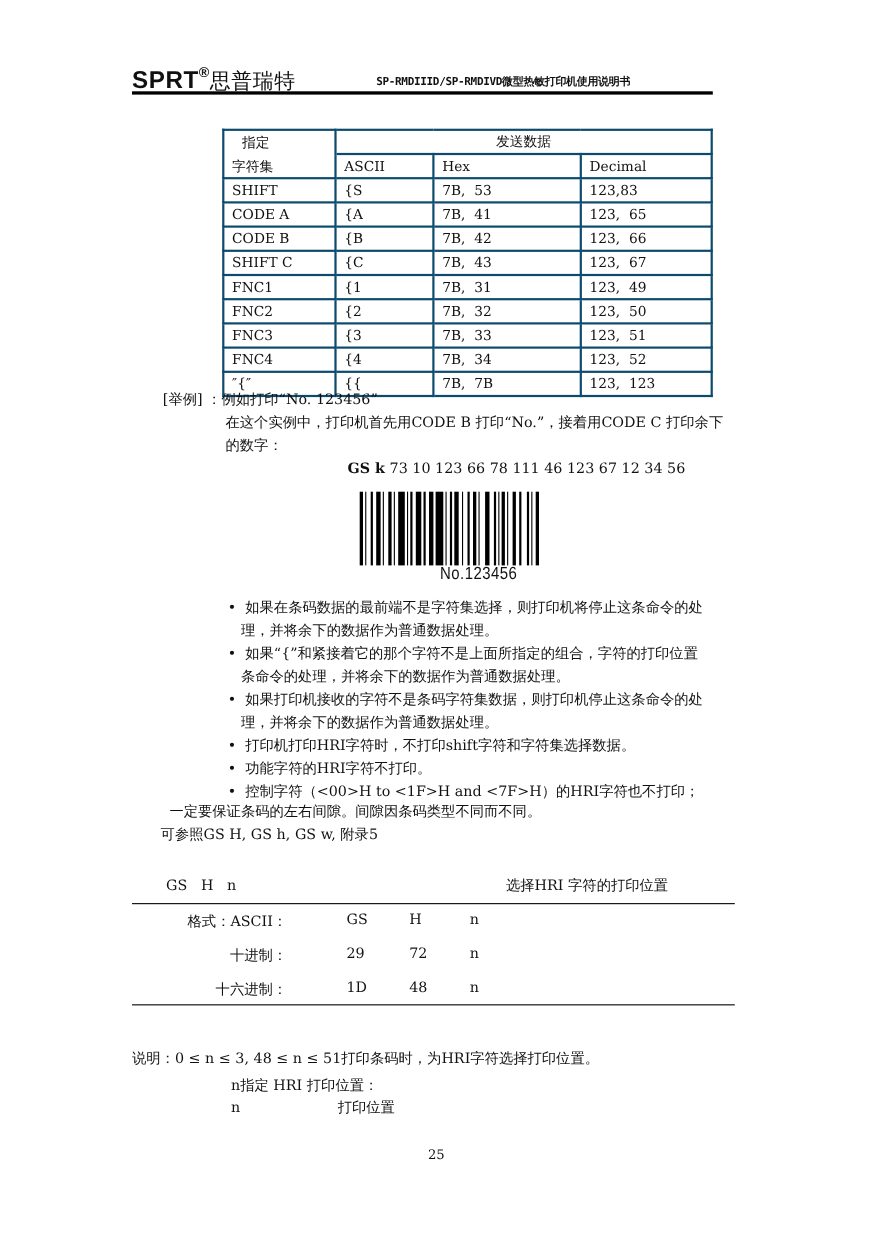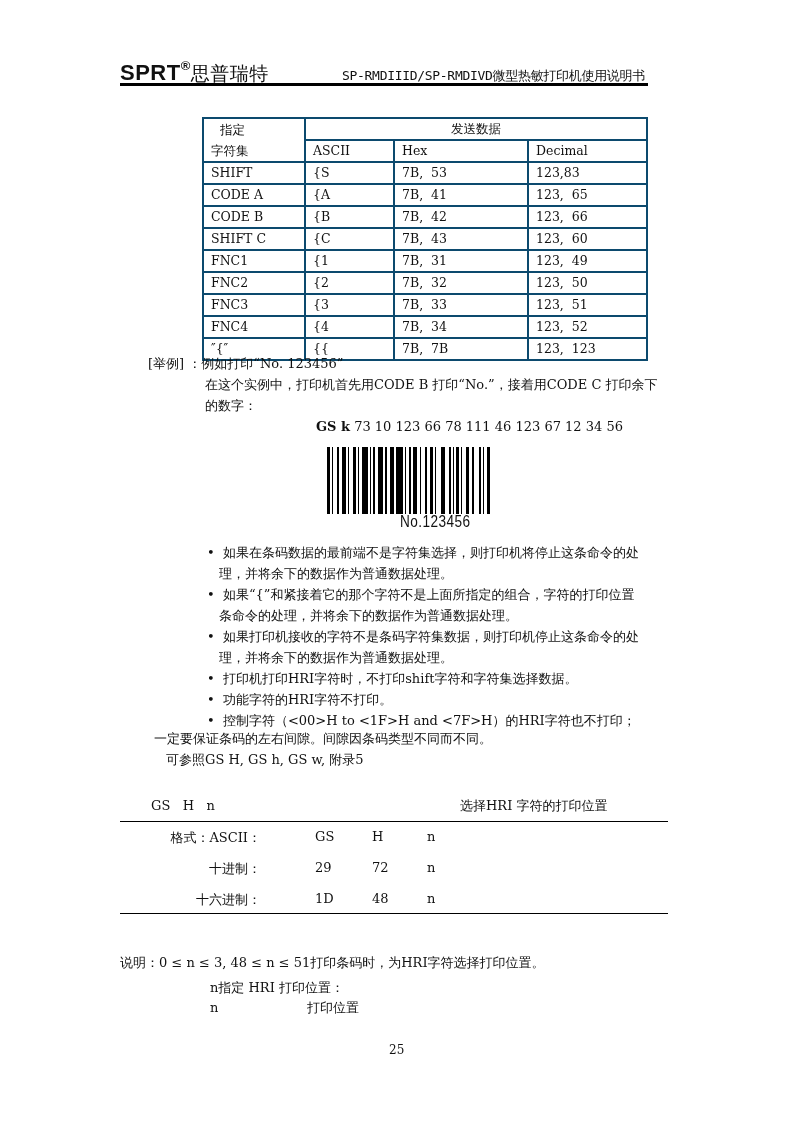--- a/index.html
+++ b/index.html
@@ -4,21 +4,21 @@
 <style>
   html, body { margin:0; padding:0; background:#ffffff; }
   body { width:793px; height:1122px; position:relative; overflow:hidden;
          font-family:"DejaVu Serif","Liberation Serif",serif; color:#111; }
   .abs { position:absolute; }
   .hdr-brand { left:120px; top:58px; font-family:"Liberation Sans","DejaVu Sans",sans-serif;
                font-weight:bold; font-size:22px; letter-spacing:0.5px; white-space:nowrap; }
   .hdr-brand sup { font-size:13px; vertical-align:10px; }
   .hdr-brand .cn { font-weight:normal; font-size:19px; }
   .hdr-title { left:342px; top:67px; font-family:"DejaVu Sans Mono","Liberation Mono",monospace;
-               font-weight:normal; font-size:13px; white-space:nowrap; letter-spacing:-0.3px; }
+               font-weight:bold; font-size:10px; white-space:nowrap; letter-spacing:-0.3px; }
   .hdr-rule { left:120px; top:83px; width:528px; height:3px; background:#000; }
 
   table.cs { position:absolute; left:202px; top:117px; width:446px; border-collapse:collapse;
              font-size:12.5px; }
   table.cs td { border:2px solid #0c4a6e; height:20px; padding:0 0 0 7px; white-space:nowrap; line-height:20px; }
   table.cs td.c1 { width:84px; }
   table.cs td.c2 { width:80px; }
   table.cs td.c3 { width:125px; }
   table.cs td.cspan { text-align:center; padding:0; }
   table.cs .noborder-b { border-bottom:none; }
@@ -72,21 +72,21 @@
   <tr>
     <td>CODE B</td>
     <td>{B</td>
     <td style="white-space:pre">7B,  42</td>
     <td style="white-space:pre">123,  66</td>
   </tr>
   <tr>
     <td>SHIFT C</td>
     <td>{C</td>
     <td style="white-space:pre">7B,  43</td>
-    <td style="white-space:pre">123,  60</td>
+    <td style="white-space:pre">123,  67</td>
   </tr>
   <tr>
     <td>FNC1</td>
     <td>{1</td>
     <td style="white-space:pre">7B,  31</td>
     <td style="white-space:pre">123,  49</td>
   </tr>
   <tr>
     <td>FNC2</td>
     <td>{2</td>
@@ -205,21 +205,21 @@
   </div>
   <div style="height:21px;white-space:nowrap">
     <span>•</span>&nbsp;&nbsp;<span>功能字符的HRI字符不打印。</span>
   </div>
   <div style="height:21px;white-space:nowrap">
     <span>•</span>&nbsp;&nbsp;<span>控制字符（&lt;00&gt;H to &lt;1F&gt;H and &lt;7F&gt;H）的HRI字符也不打印；</span>
   </div>
 </div>
 
 <div class="abs para" style="left:154px; top:729px;">一定要保证条码的左右间隙。间隙因条码类型不同而不同。</div>
-<div class="abs para" style="left:166px; top:750px;">可参照GS H, GS h, GS w, 附录5</div>
+<div class="abs para" style="left:146px; top:750px;">可参照GS H, GS h, GS w, 附录5</div>
 
 <div class="abs para" style="left:151px; top:796px; white-space:pre;">GS   H   n</div>
 <div class="abs para" style="left:460px; top:796px;">选择HRI 字符的打印位置</div>
 <div class="abs cmd-rule" style="top:821px;"></div>
 
 <div class="abs fmt" style="left:0; top:829px; width:793px;">
   <span class="abs" style="right:532px;">格式：ASCII：</span>
   <span class="abs" style="left:315px;">GS</span>
   <span class="abs" style="left:372px;">H</span>
   <span class="abs" style="left:427px;">n</span>

